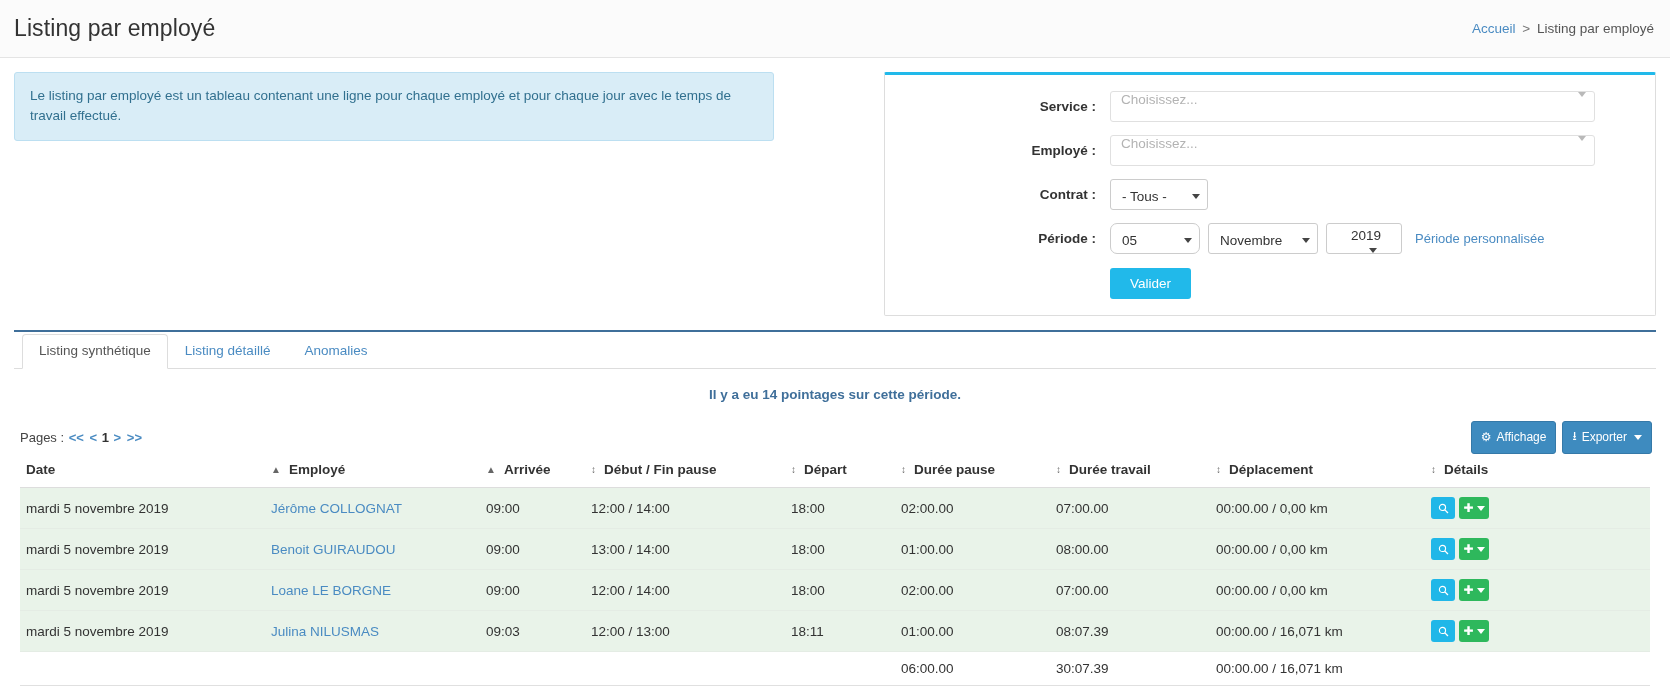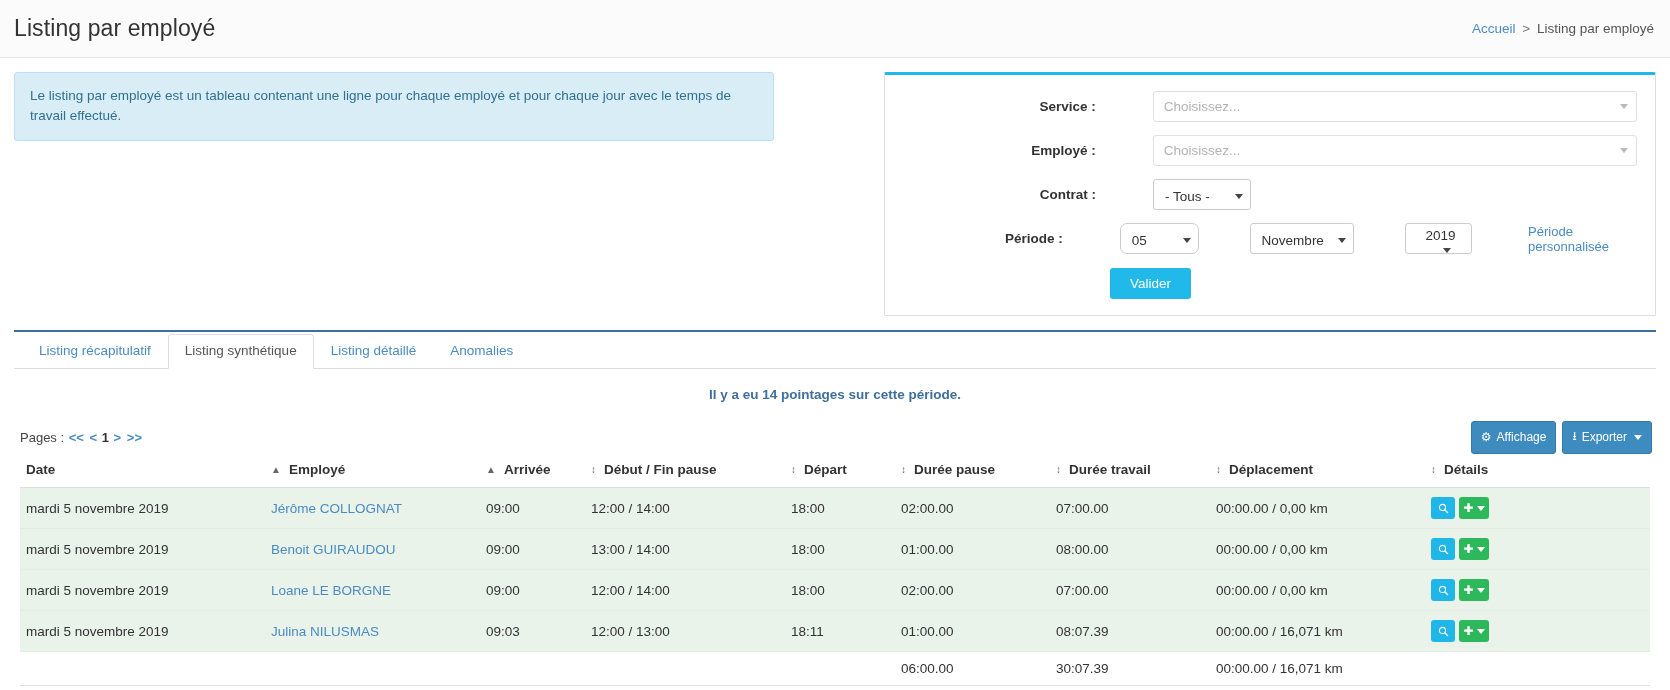--- a/index.html
+++ b/index.html
@@ -68,39 +68,38 @@
     border: 1px solid #ddd;
     border-top: 3px solid #21b9ea;
     border-radius: 2px;
     padding: 16px 18px 16px 0;
     margin-left: 12px;
   }
   .form-row {
     display: flex;
     align-items: center;
     margin-bottom: 13px;
-    gap: 43px;
   }
   .form-row:last-of-type { margin-bottom: 0; }
   .form-label {
     width: 225px;
     text-align: right;
     padding-right: 14px;
     font-weight: bold;
     font-size: 13.5px;
     color: #333;
   }
   .select2 {
     width: 485px;
     height: 31px;
     border: 1px solid #e0e0e0;
     border-radius: 3px;
     background: #fff;
     display: flex;
-    align-items: center;
+    align-items: flex-start;
     justify-content: space-between;
     padding: 0 8px 0 10px;
     color: #b3b3b3;
     font-size: 13.5px;
   }
   .select2 .caret-down {
     width: 0; height: 0;
     border-left: 4px solid transparent;
     border-right: 4px solid transparent;
     border-top: 5px solid #b9b9b9;
@@ -363,21 +362,20 @@
       <a class="link-period" href="#">Période personnalisée</a>
     </div>
 
     <button class="btn-valider">Valider</button>
   </div>
 </div>
 
 <hr class="hr-thick">
 
 <div class="tabs">
-  <div class="tab">Listing récapitulatif</div>
   <div class="tab active">Listing synthétique</div>
   <div class="tab">Listing détaillé</div>
   <div class="tab">Anomalies</div>
 </div>
 
 <div class="count-msg">Il y a eu 14 pointages sur cette période.</div>
 
 <div class="table-toolbar">
   <div class="pages">
     <span>Pages :</span>

